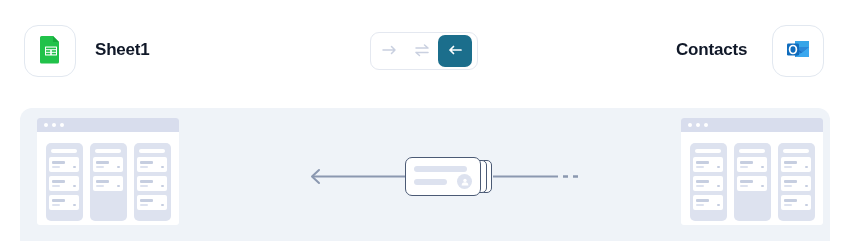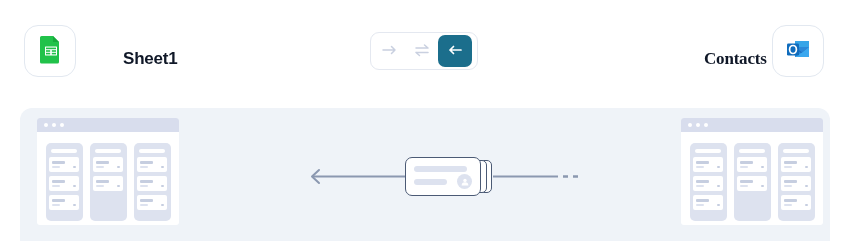--- a/index.html
+++ b/index.html
@@ -34,30 +34,29 @@
     box-sizing: border-box;
     display: flex;
     align-items: center;
     justify-content: center;
   }
   .app-chip.left  { left: 24px;  top: 25px; }
   .app-chip.right { left: 772px; top: 25px; }
 
   .app-label {
     position: absolute;
-    top: 49px;
+    top: 40px;
     font-size: 17px;
     font-weight: bold;
     color: #101828;
     letter-spacing: -0.2px;
     white-space: nowrap;
-    margin-left: 28px;
   }
   .app-label.left  { left: 95px; }
-  .app-label.right { left: 676px; font-family: Liberation Serif, serif; }
+  .app-label.right { left: 676px; }
 
   
   .dir-control {
     position: absolute;
     left: 370px;
     top: 32px;
     width: 108px;
     height: 38px;
     border: 1px solid #e4e8f0;
     border-radius: 9px;

